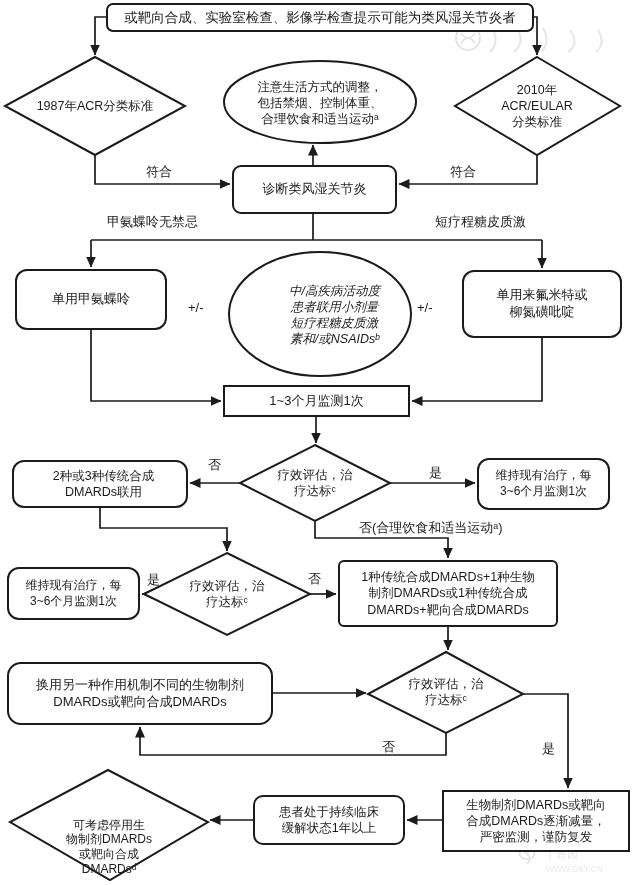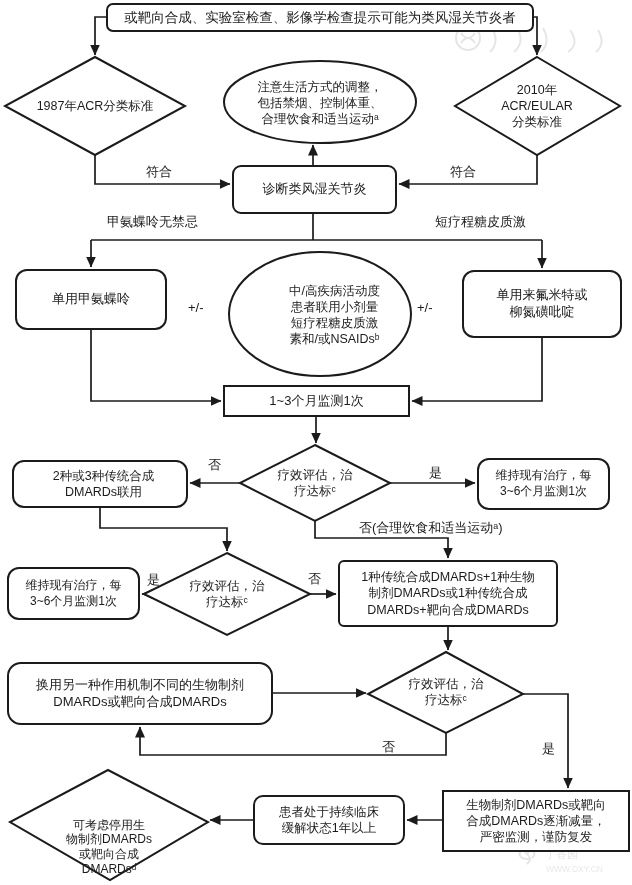--- a/index.html
+++ b/index.html
@@ -123,21 +123,21 @@
   <div class="overlay" style="left:10px;top:96px;width:170px;height:20px;">1987年ACR分类标准</div>
 
   <div class="overlay" style="left:228px;top:78px;width:184px;height:50px;">注意生活方式的调整，
 包括禁烟、控制体重、
 合理饮食和适当运动ᵃ</div>
 
   <div class="overlay" style="left:477px;top:80px;width:120px;height:52px;">2010年
 ACR/EULAR
 分类标准</div>
 
-  <div class="overlay" style="left:229px;top:286px;width:211px;height:58px;">中/高疾病活动度
+  <div class="overlay" style="left:229px;top:286px;width:211px;height:58px;font-style:italic;">中/高疾病活动度
 患者联用小剂量
 短疗程糖皮质激
 素和/或NSAIDsᵇ</div>
 
   <div class="overlay" style="left:255px;top:466px;width:120px;height:34px;">疗效评估，治
 疗达标ᶜ</div>
 
   <div class="overlay" style="left:167px;top:577px;width:120px;height:34px;">疗效评估，治
 疗达标ᶜ</div>
 

